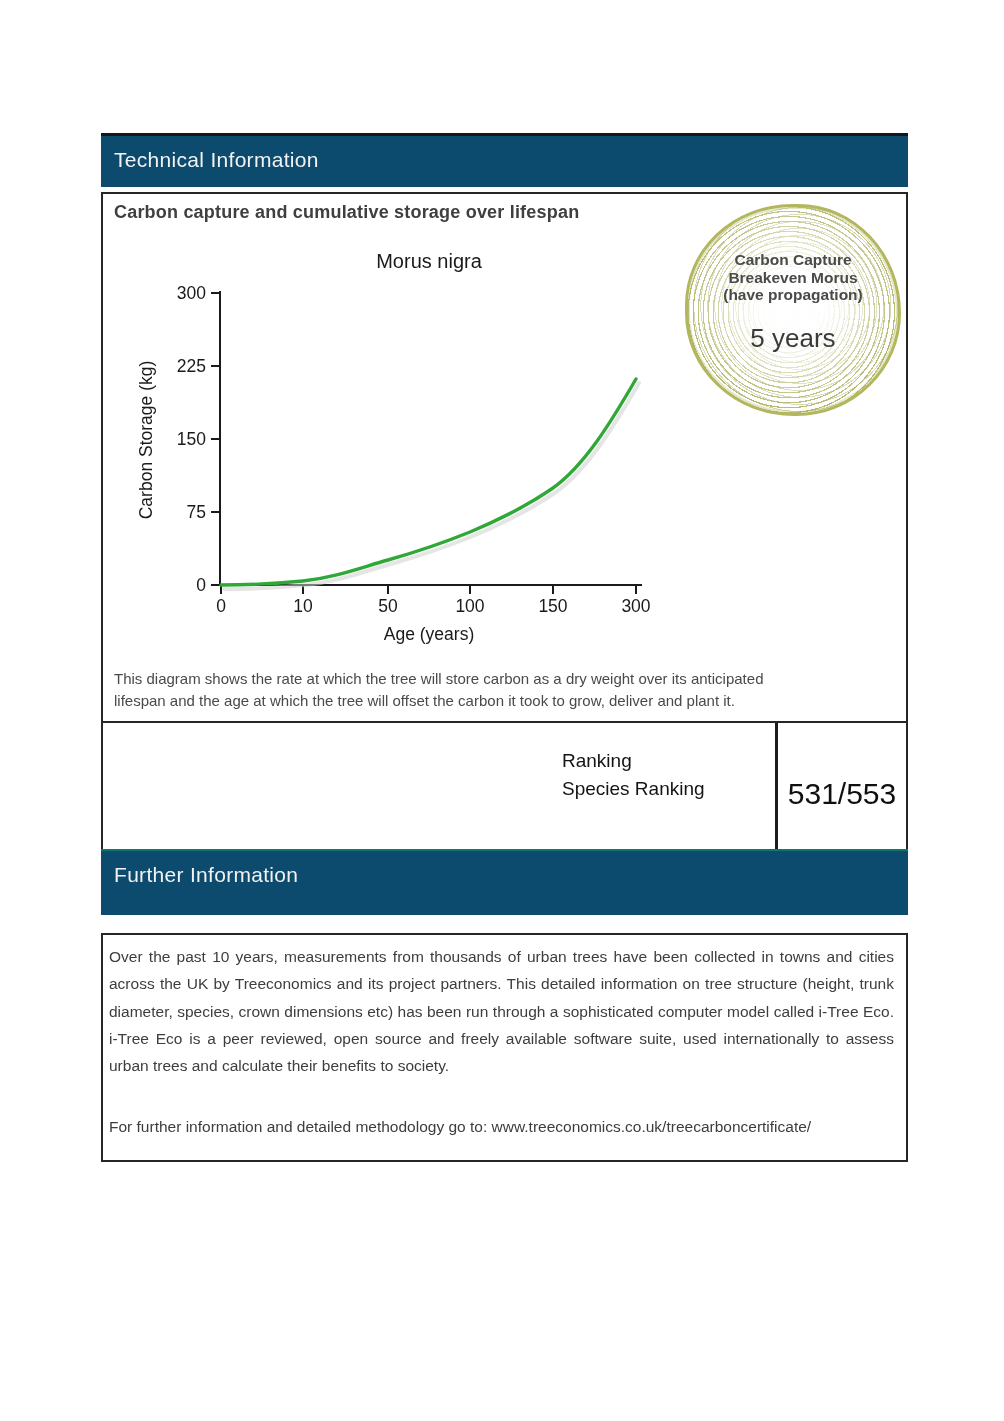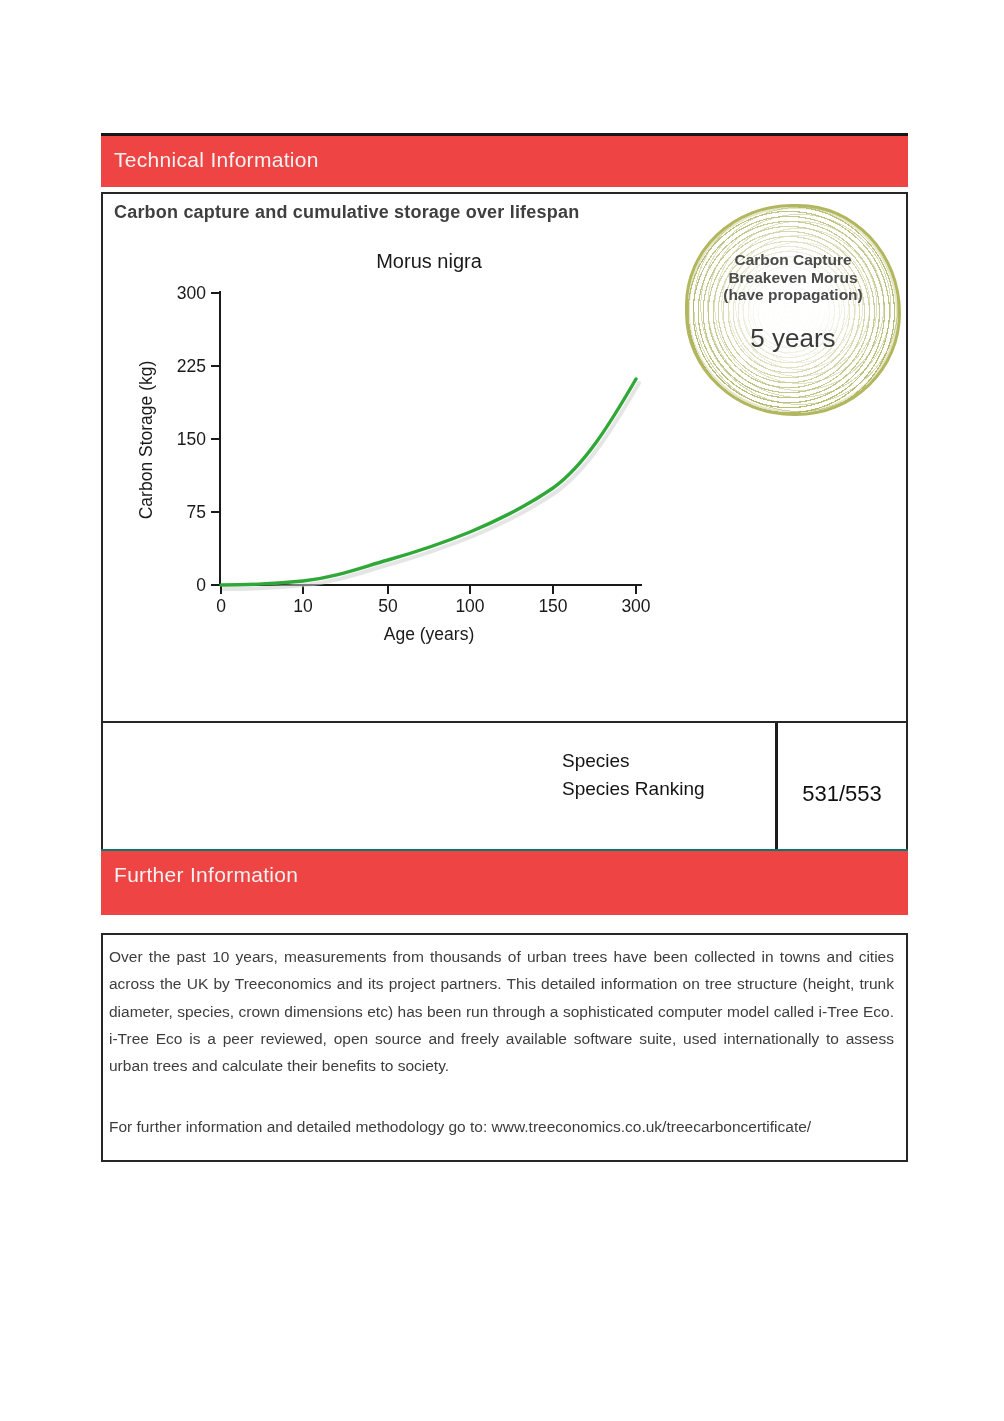--- a/index.html
+++ b/index.html
@@ -1,20 +1,20 @@
 <!DOCTYPE html>
 <html><head>
 <meta charset="utf-8">
 <style>
   * { margin:0; padding:0; box-sizing:border-box; }
   html,body { background:#ffffff; }
   body { font-family:"Liberation Sans", sans-serif; }
   .page { position:relative; width:1004px; height:1421px; background:#ffffff; overflow:hidden; }
 
-  .bar { position:absolute; left:101px; width:807px; background:#ef4444; }
+  .bar { position:absolute; left:101px; width:807px; background:#0c4a6e; }
   .bar-top { top:133px; height:54px; border-top:3px solid #161616; }
   .bar-further { top:849px; height:66px; border-top:2px solid #0f766e; }
   .bar-label { color:#f2f2f2; font-size:21px; letter-spacing:0.3px; padding:12px 0 0 13px; font-weight:400; }
 
   .box { position:absolute; left:101px; width:807px; background:#ffffff; border:2px solid #262626; }
   .box-main { top:192px; height:531px; }
   .box-rank { top:721px; height:146px; }
   .box-body { top:933px; height:229px; }
 
   .section-heading { position:absolute; left:11px; top:8px; font-size:18px; font-weight:bold; color:#3f3f3f; letter-spacing:0.2px; }
@@ -39,21 +39,21 @@
   .badge-value { position:absolute; left:0; right:0; top:116px; text-align:center;
     font-size:26px; color:#3a3a3a; font-weight:400; }
 
   .chart-note { position:absolute; left:11px; top:474px; width:784px;
     font-size:15px; line-height:22px; color:#4a4a4a; }
 
   .rank-label { position:absolute; left:459px; top:24px; font-size:19px; line-height:28px; color:#141414; }
   .rank-divider { position:absolute; left:672px; top:0; bottom:0; width:3px; background:#1c1c1c; }
   .rank-value-cell { position:absolute; left:675px; top:0; bottom:0; right:0;
     display:flex; align-items:center; justify-content:center; }
-  .rank-value { font-size:22px; color:#101010; }
+  .rank-value { font-size:30px; color:#101010; }
 
   .body-text { padding:8px 12px 0 6px; font-size:15.5px; line-height:27.3px; color:#3d3d3d; }
   .body-paragraph { text-align:justify; }
   .body-link-line { margin-top:34px; }
 </style>
 </head>
 <body>
 
 <div class="page">
 
@@ -110,25 +110,29 @@
 
     <div class="badge">
       <div class="badge-text">
         <div>Carbon Capture</div>
         <div>Breakeven Morus</div>
         <div>(have propagation)</div>
       </div>
       <div class="badge-value">5 years</div>
     </div>
 
+    <div class="chart-note">
+      <div>This diagram shows the rate at which the tree will store carbon as a dry weight over its anticipated</div>
+      <div>lifespan and the age at which the tree will offset the carbon it took to grow, deliver and plant it.</div>
+    </div>
   </div>
 
   <div class="box box-rank">
     <div class="rank-label">
-      <div>Species</div>
+      <div>Ranking</div>
       <div>Species Ranking</div>
     </div>
     <div class="rank-divider"></div>
     <div class="rank-value-cell">
       <div class="rank-value">531/553</div>
     </div>
   </div>
 
   <div class="bar bar-further">
     <div class="bar-label">Further Information</div>

